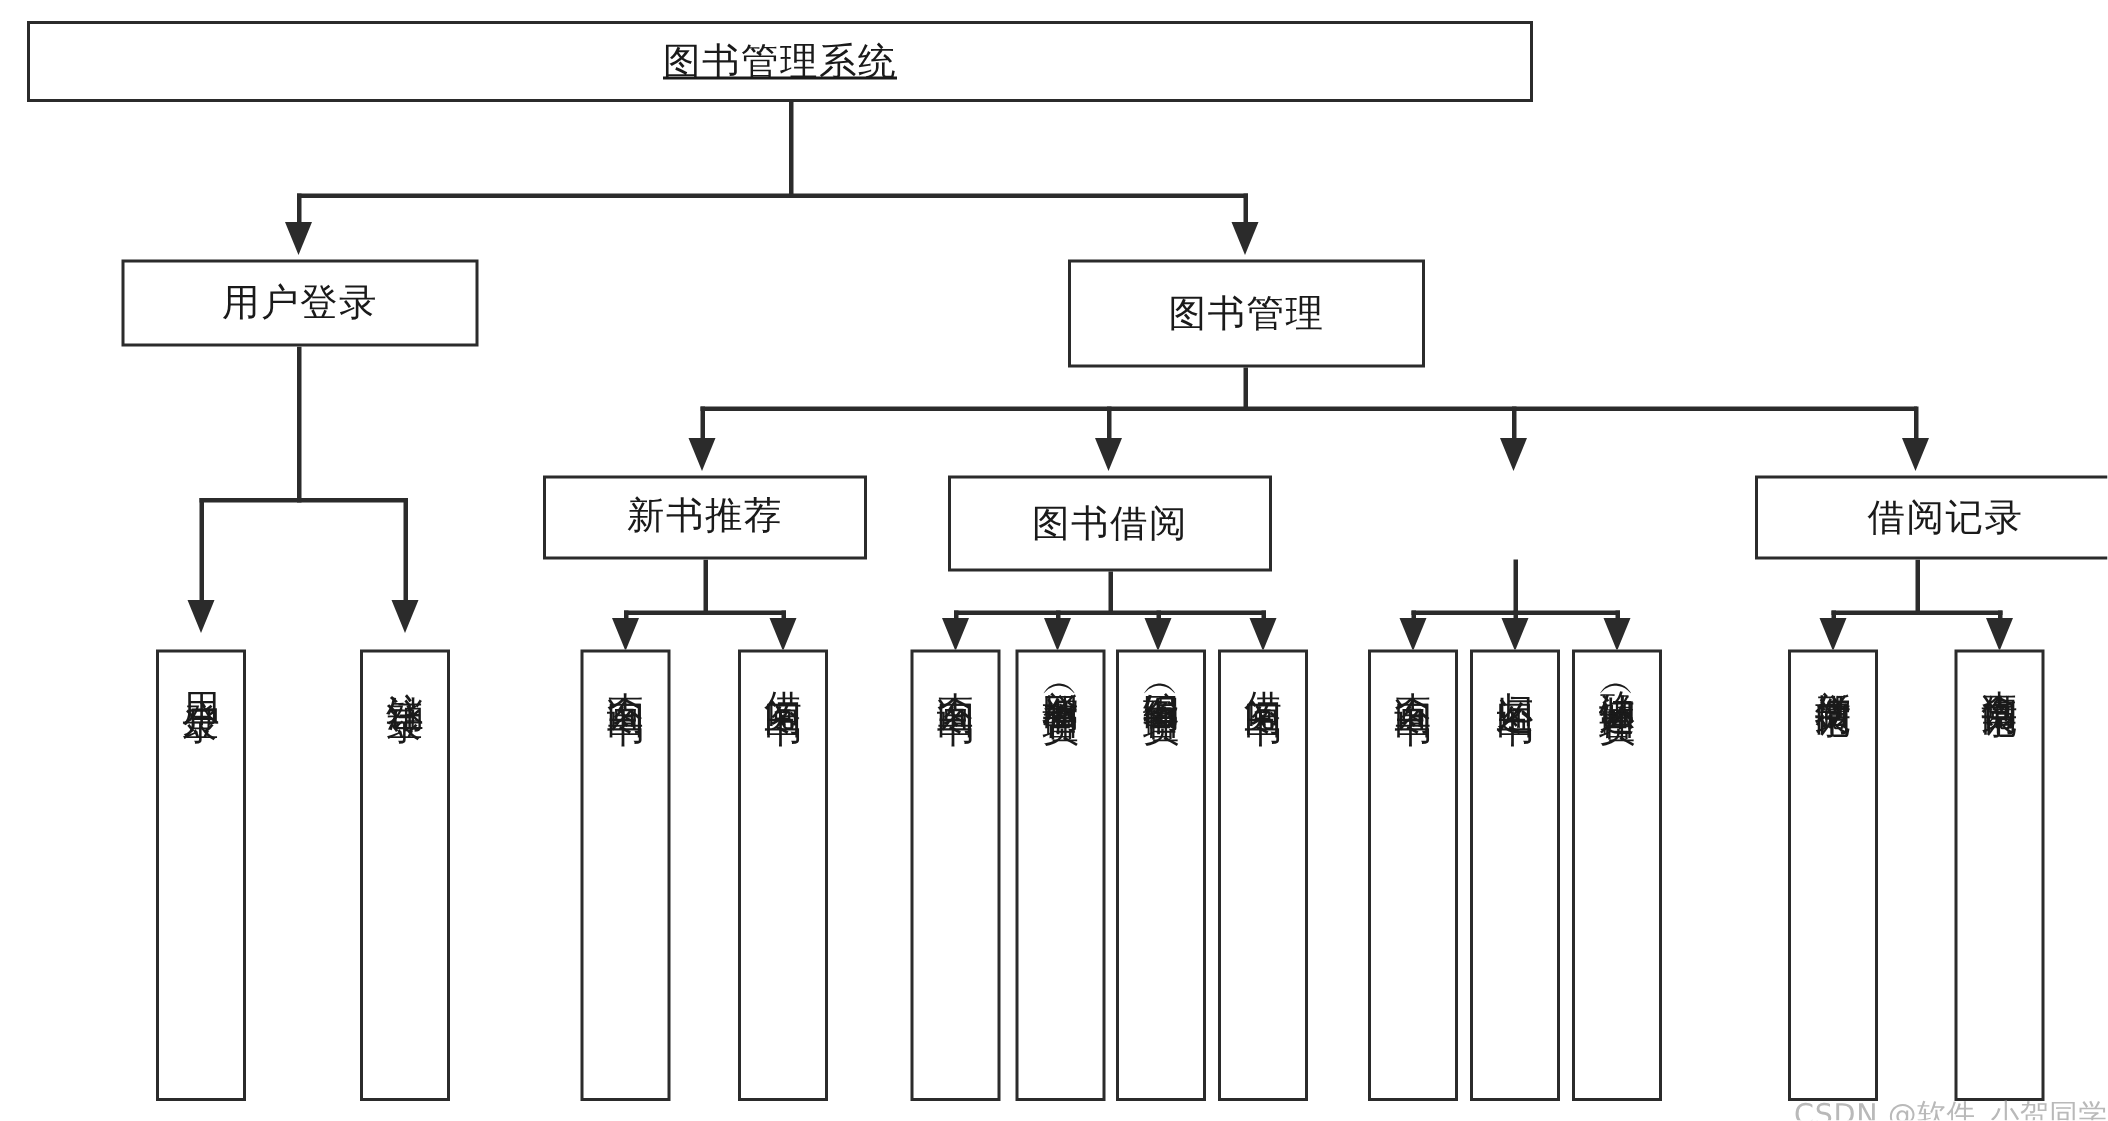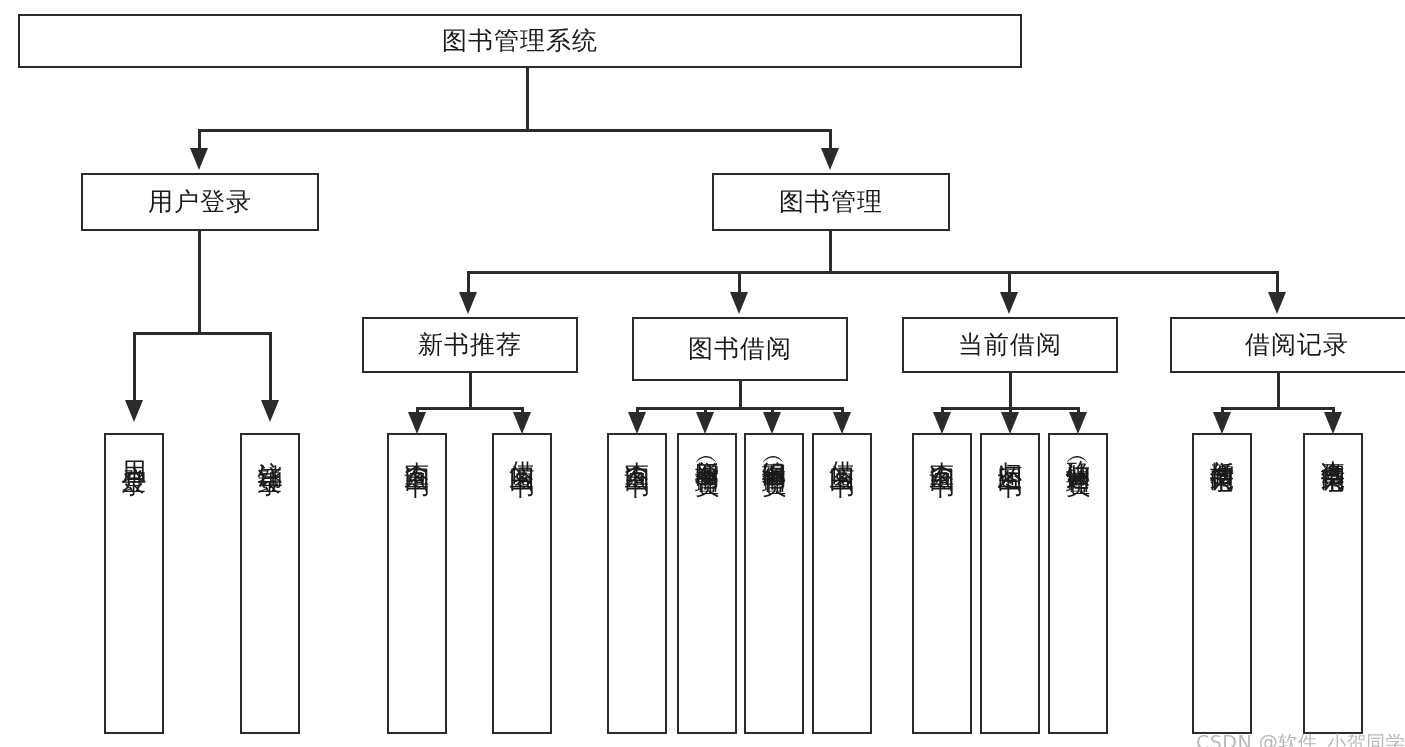--- a/index.html
+++ b/index.html
@@ -35,20 +35,21 @@
     white-space: nowrap;
   }
   
   .node.h .node-label {
     font-size: 25px;
     letter-spacing: 1px;
   }
   .node.root .node-label {
     font-size: 25px;
     letter-spacing: 1px;
+    text-decoration: underline;
   }
   
   .node.v {
     align-items: flex-start;
     padding-top: 6px;
   }
   .node.v .node-label {
     writing-mode: vertical-rl;
     text-orientation: upright;
     font-size: 25px;
@@ -100,21 +101,21 @@
   <div class="edge hline" style="left:198px; top:129px; width:634px; height:3px;"></div>
 
   <div class="edge vline" style="left:198px; top:129px; width:3px; height:28px;"></div>
   <div class="arrow" style="left:190px; top:148px;"></div>
   <div class="edge vline" style="left:829px; top:129px; width:3px; height:28px;"></div>
   <div class="arrow" style="left:821px; top:148px;"></div>
 
   <div class="node h" style="left:81px; top:173px; width:238px; height:58px;">
     <span class="node-label">用户登录</span>
   </div>
-  <div class="node h" style="left:712px; top:173px; width:238px; height:58px;">
+  <div class="node h" style="left:712px; top:173px; width:238px; height:72px;">
     <span class="node-label">图书管理</span>
   </div>
 
   <div class="edge vline" style="left:198px; top:231px; width:3px; height:104px;"></div>
   <div class="edge hline" style="left:133px; top:332px; width:139px; height:3px;"></div>
   <div class="edge vline" style="left:133px; top:332px; width:3px; height:75px;"></div>
   <div class="arrow" style="left:125px; top:400px;"></div>
   <div class="edge vline" style="left:269px; top:332px; width:3px; height:75px;"></div>
   <div class="arrow" style="left:261px; top:400px;"></div>
 
@@ -128,23 +129,20 @@
   <div class="arrow" style="left:1000px; top:292px;"></div>
   <div class="edge vline" style="left:1276px; top:271px; width:3px; height:25px;"></div>
   <div class="arrow" style="left:1268px; top:292px;"></div>
 
   <div class="node h" style="left:362px; top:317px; width:216px; height:56px;font-family:Liberation Serif, serif;">
     <span class="node-label">新书推荐</span>
   </div>
   <div class="node h" style="left:632px; top:317px; width:216px; height:64px;">
     <span class="node-label">图书借阅</span>
   </div>
-  <div class="node h" style="left:902px; top:317px; width:216px; height:56px;">
-    <span class="node-label">当前借阅</span>
-  </div>
   <div class="node h" style="left:1170px; top:317px; width:254px; height:56px;">
     <span class="node-label">借阅记录</span>
   </div>
 
   <div class="edge vline" style="left:469px; top:373px; width:3px; height:36px;"></div>
   <div class="edge hline" style="left:416px; top:407px; width:108px; height:3px;"></div>
   <div class="edge vline" style="left:416px; top:407px; width:3px; height:14px;"></div>
   <div class="arrow" style="left:408px; top:412px;"></div>
   <div class="edge vline" style="left:521px; top:407px; width:3px; height:14px;"></div>
   <div class="arrow" style="left:513px; top:412px;"></div>

